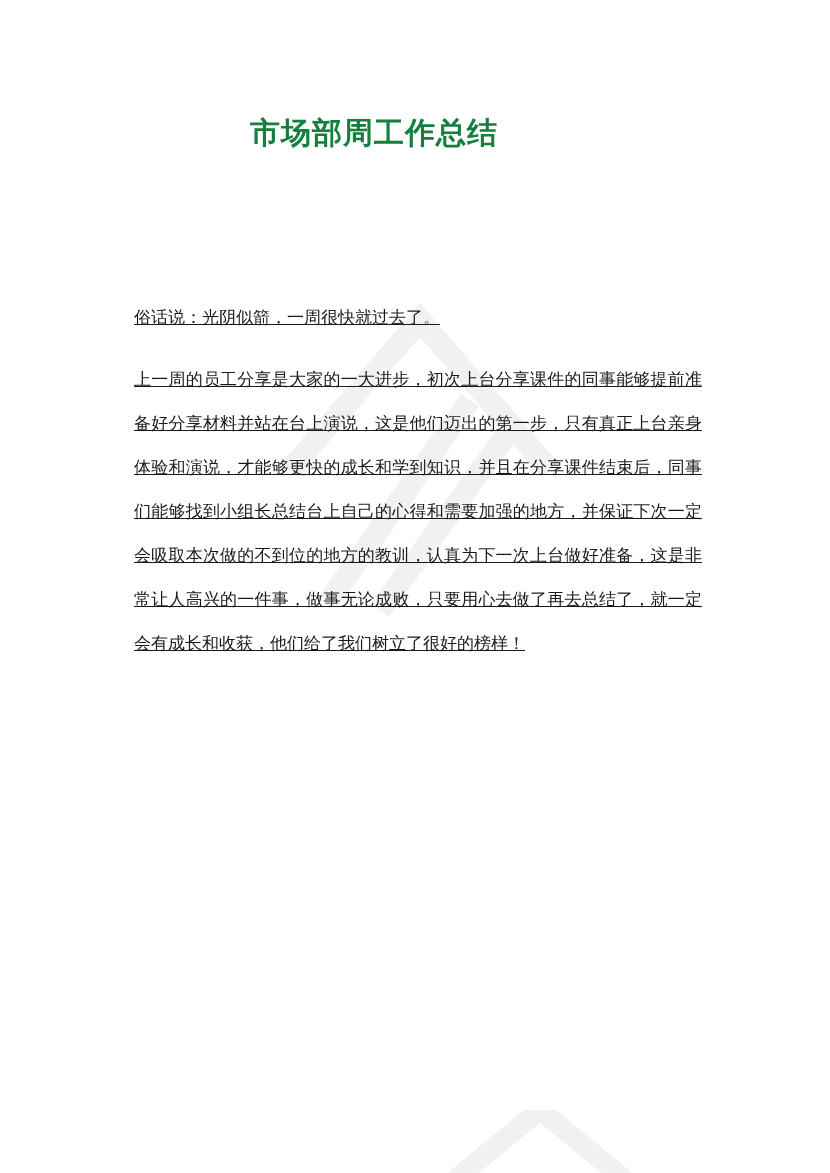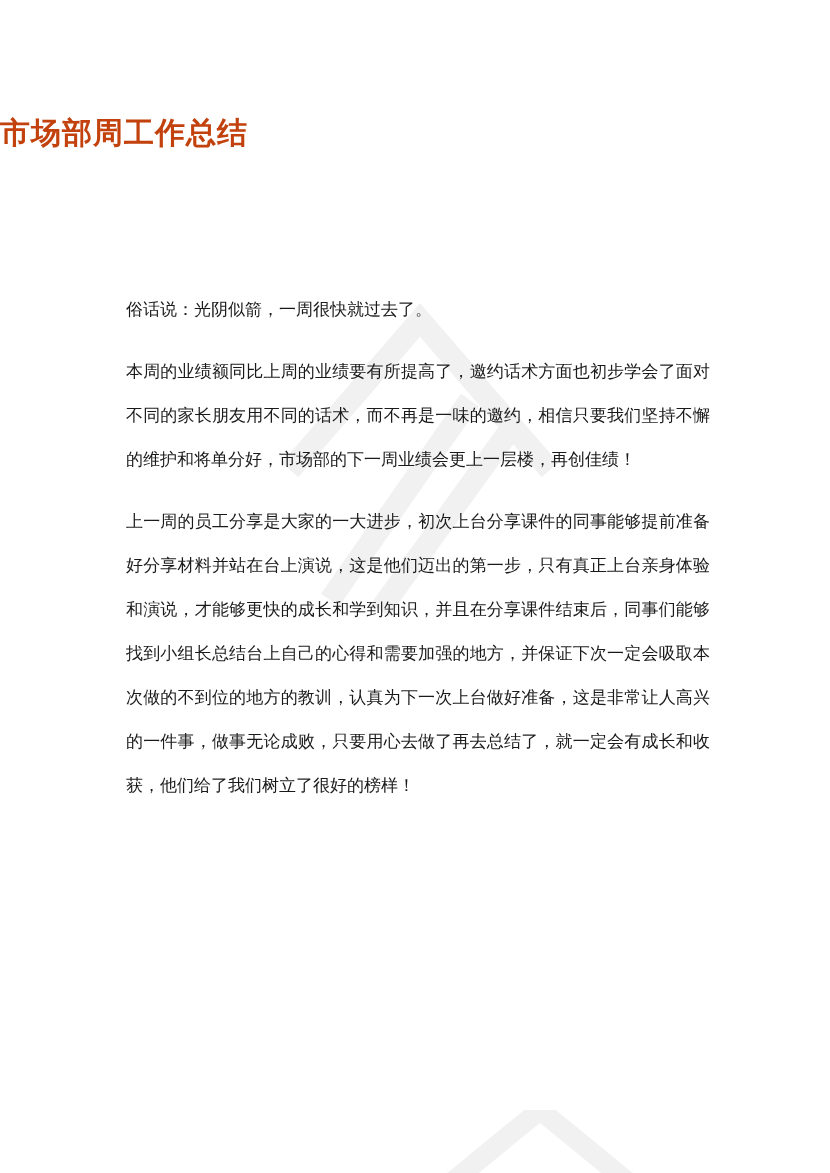--- a/index.html
+++ b/index.html
@@ -1,22 +1,22 @@
 <!DOCTYPE html>
 <html><head>
 <meta charset="utf-8">
 <style>
   html, body { margin: 0; padding: 0; background: #ffffff; }
   body { width: 830px; height: 1173px; position: relative; overflow: hidden;
          font-family: "DejaVu Sans", "Liberation Sans", sans-serif; color: #1a1a1a; }
   .watermark { position: absolute; pointer-events: none; }
-  .title { position: absolute; top: 113px; left: 0; width: 748px; 
-           font-size: 30px; font-weight: bold; color: #c2410c; letter-spacing: 1px; margin: 0; }
+  .title { position: absolute; top: 113px; left: 0; width: 748px; text-align: center;
+           font-size: 30px; font-weight: bold; color: #15803d; letter-spacing: 1px; margin: 0; }
   .body { position: absolute; left: 122px; top: 283px; width: 592px; }
-  .para { margin: 4px; font-size: 17px; line-height: 44px; text-align: justify; text-align-last: left; }
+  .para { margin: 12px; font-size: 17px; line-height: 44px; text-align: justify; text-align-last: left; text-decoration: underline; }
   .para + .para { margin-top: 18px; }
 </style>
 </head>
 <body>
 
 <svg class="watermark" style="left:270px; top:270px;" width="300" height="360" viewBox="0 0 300 360">
   <g fill="none" stroke="#f1f1f1" stroke-width="22">
     <path d="M20 200 L150 50 L280 200"></path>
     <path d="M60 330 L200 130"></path>
     <path d="M110 340 L240 160"></path>
@@ -25,15 +25,14 @@
 <svg class="watermark" style="left:420px; top:1110px;" width="240" height="80" viewBox="0 0 240 80">
   <g fill="none" stroke="#f1f1f1" stroke-width="20">
     <path d="M10 90 L120 0 L230 90"></path>
   </g>
 </svg>
 
 <h1 class="title">市场部周工作总结</h1>
 
 <div class="body">
   <p class="para">俗话说：光阴似箭，一周很快就过去了。</p>
-  <p class="para">本周的业绩额同比上周的业绩要有所提高了，邀约话术方面也初步学会了面对不同的家长朋友用不同的话术，而不再是一味的邀约，相信只要我们坚持不懈的维护和将单分好，市场部的下一周业绩会更上一层楼，再创佳绩！</p>
   <p class="para">上一周的员工分享是大家的一大进步，初次上台分享课件的同事能够提前准备好分享材料并站在台上演说，这是他们迈出的第一步，只有真正上台亲身体验和演说，才能够更快的成长和学到知识，并且在分享课件结束后，同事们能够找到小组长总结台上自己的心得和需要加强的地方，并保证下次一定会吸取本次做的不到位的地方的教训，认真为下一次上台做好准备，这是非常让人高兴的一件事，做事无论成败，只要用心去做了再去总结了，就一定会有成长和收获，他们给了我们树立了很好的榜样！</p>
 </div>
 
 </body></html>

